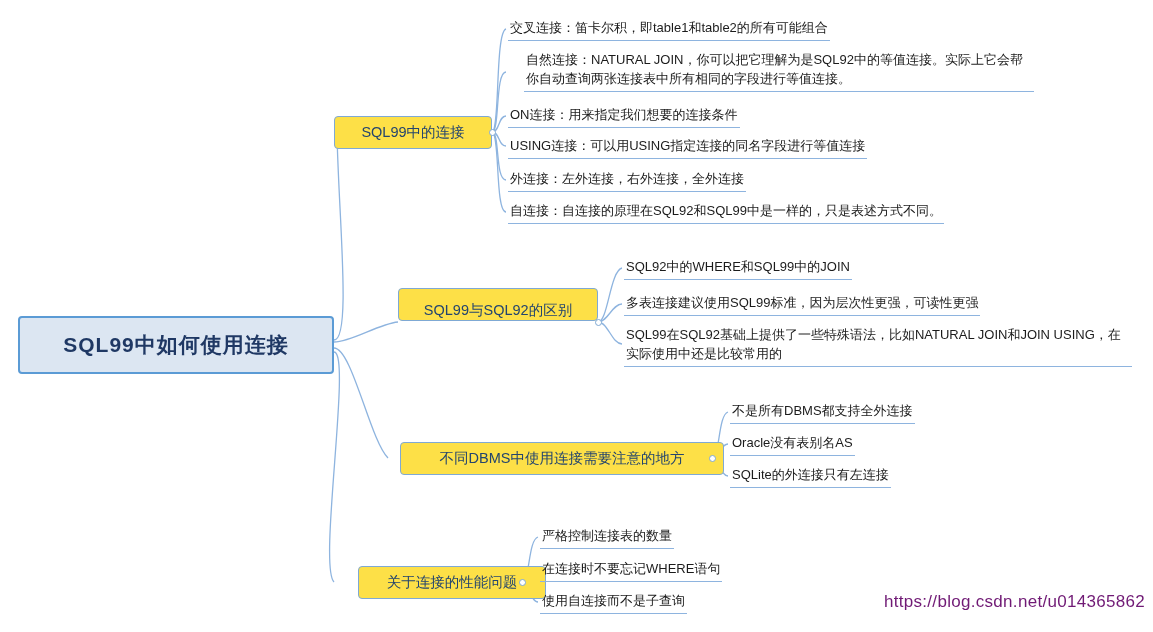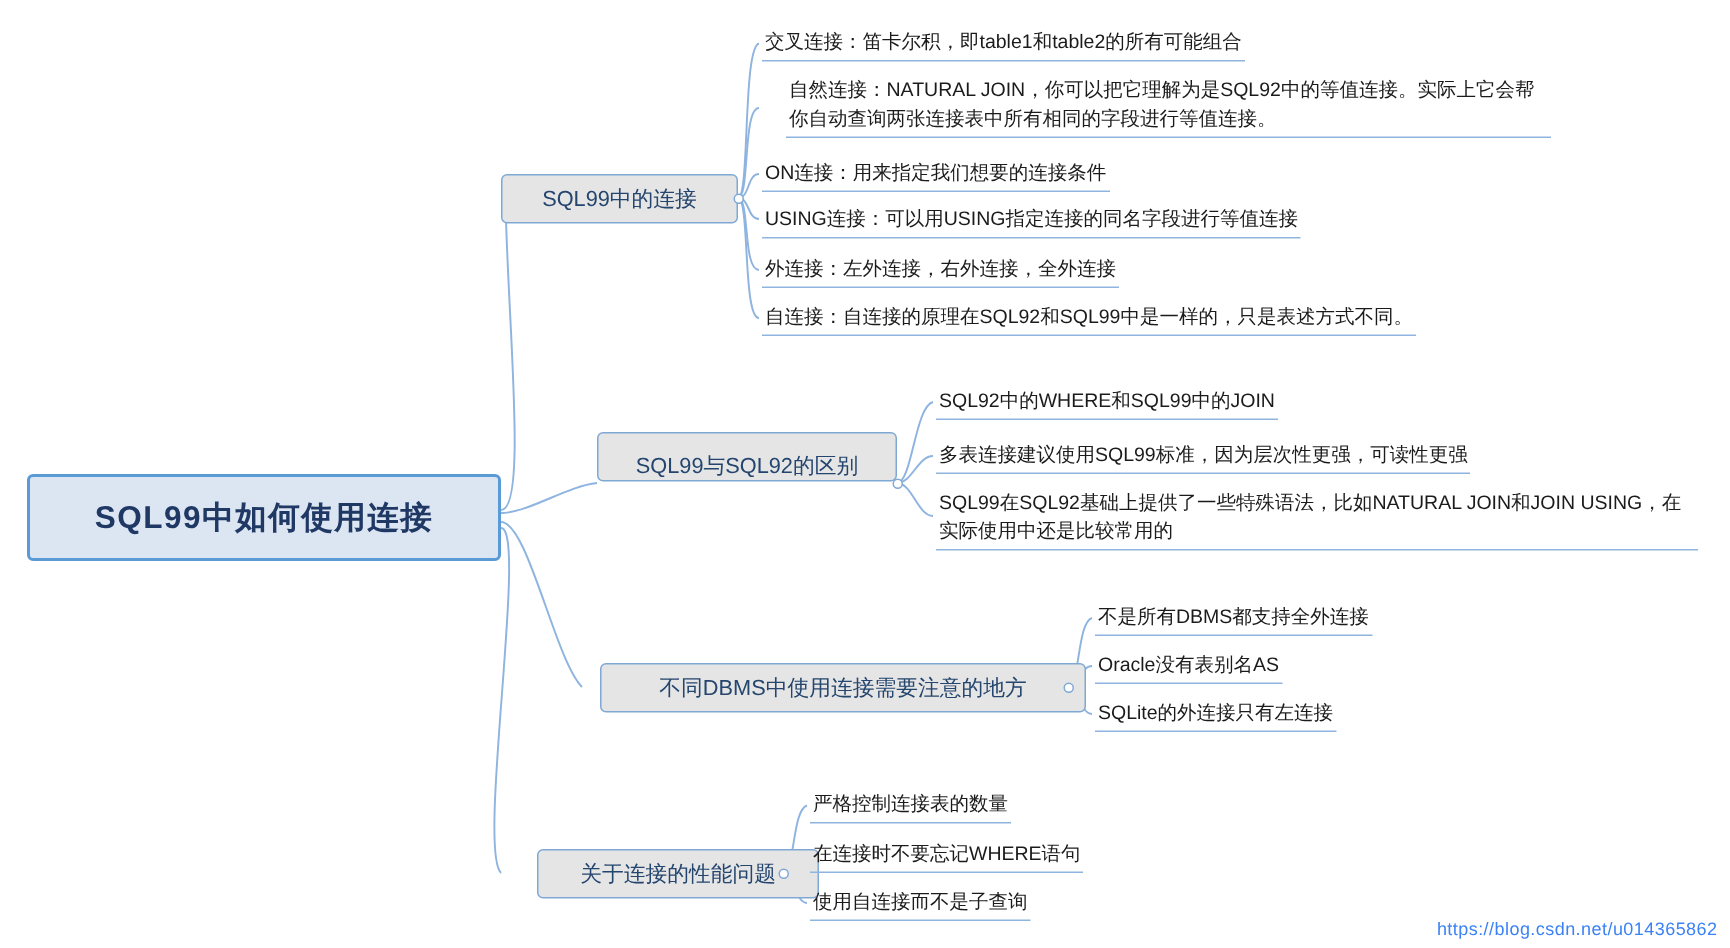--- a/index.html
+++ b/index.html
@@ -35,21 +35,21 @@
     justify-content: center;
     color: #1f3864;
     font-size: 21px;
     font-weight: bold;
     letter-spacing: 1px;
   }
 
   
   .l1-node {
     position: absolute;
-    background: #e5e5e5;
+    background: #fde047;
     border: 1px solid #7fa9d4;
     border-radius: 4px;
     display: flex;
     align-items: center;
     justify-content: center;
     color: #24456e;
     font-size: 14.5px;
     padding: 0 10px;
     white-space: nowrap;
   }
@@ -72,23 +72,23 @@
   .dot {
     position: absolute;
     width: 7px; height: 7px;
     border: 1px solid #7fa9d4;
     border-radius: 50%;
     background: #ffffff;
   }
 
   .watermark {
     position: absolute;
-    right: 8px; bottom: 6px;
-    color: #3b82f6;
-    font-size: 12px;
+    right: 8px; bottom: 20px;
+    color: #701a75;
+    font-size: 17px;
     letter-spacing: 0.3px;
   }
 </style>
 </head>
 <body>
 
 <div id="canvas">
 
   <svg id="links" viewBox="0 0 1153 632">
     <g fill="none" stroke="#8eb4df" stroke-width="1.3">

